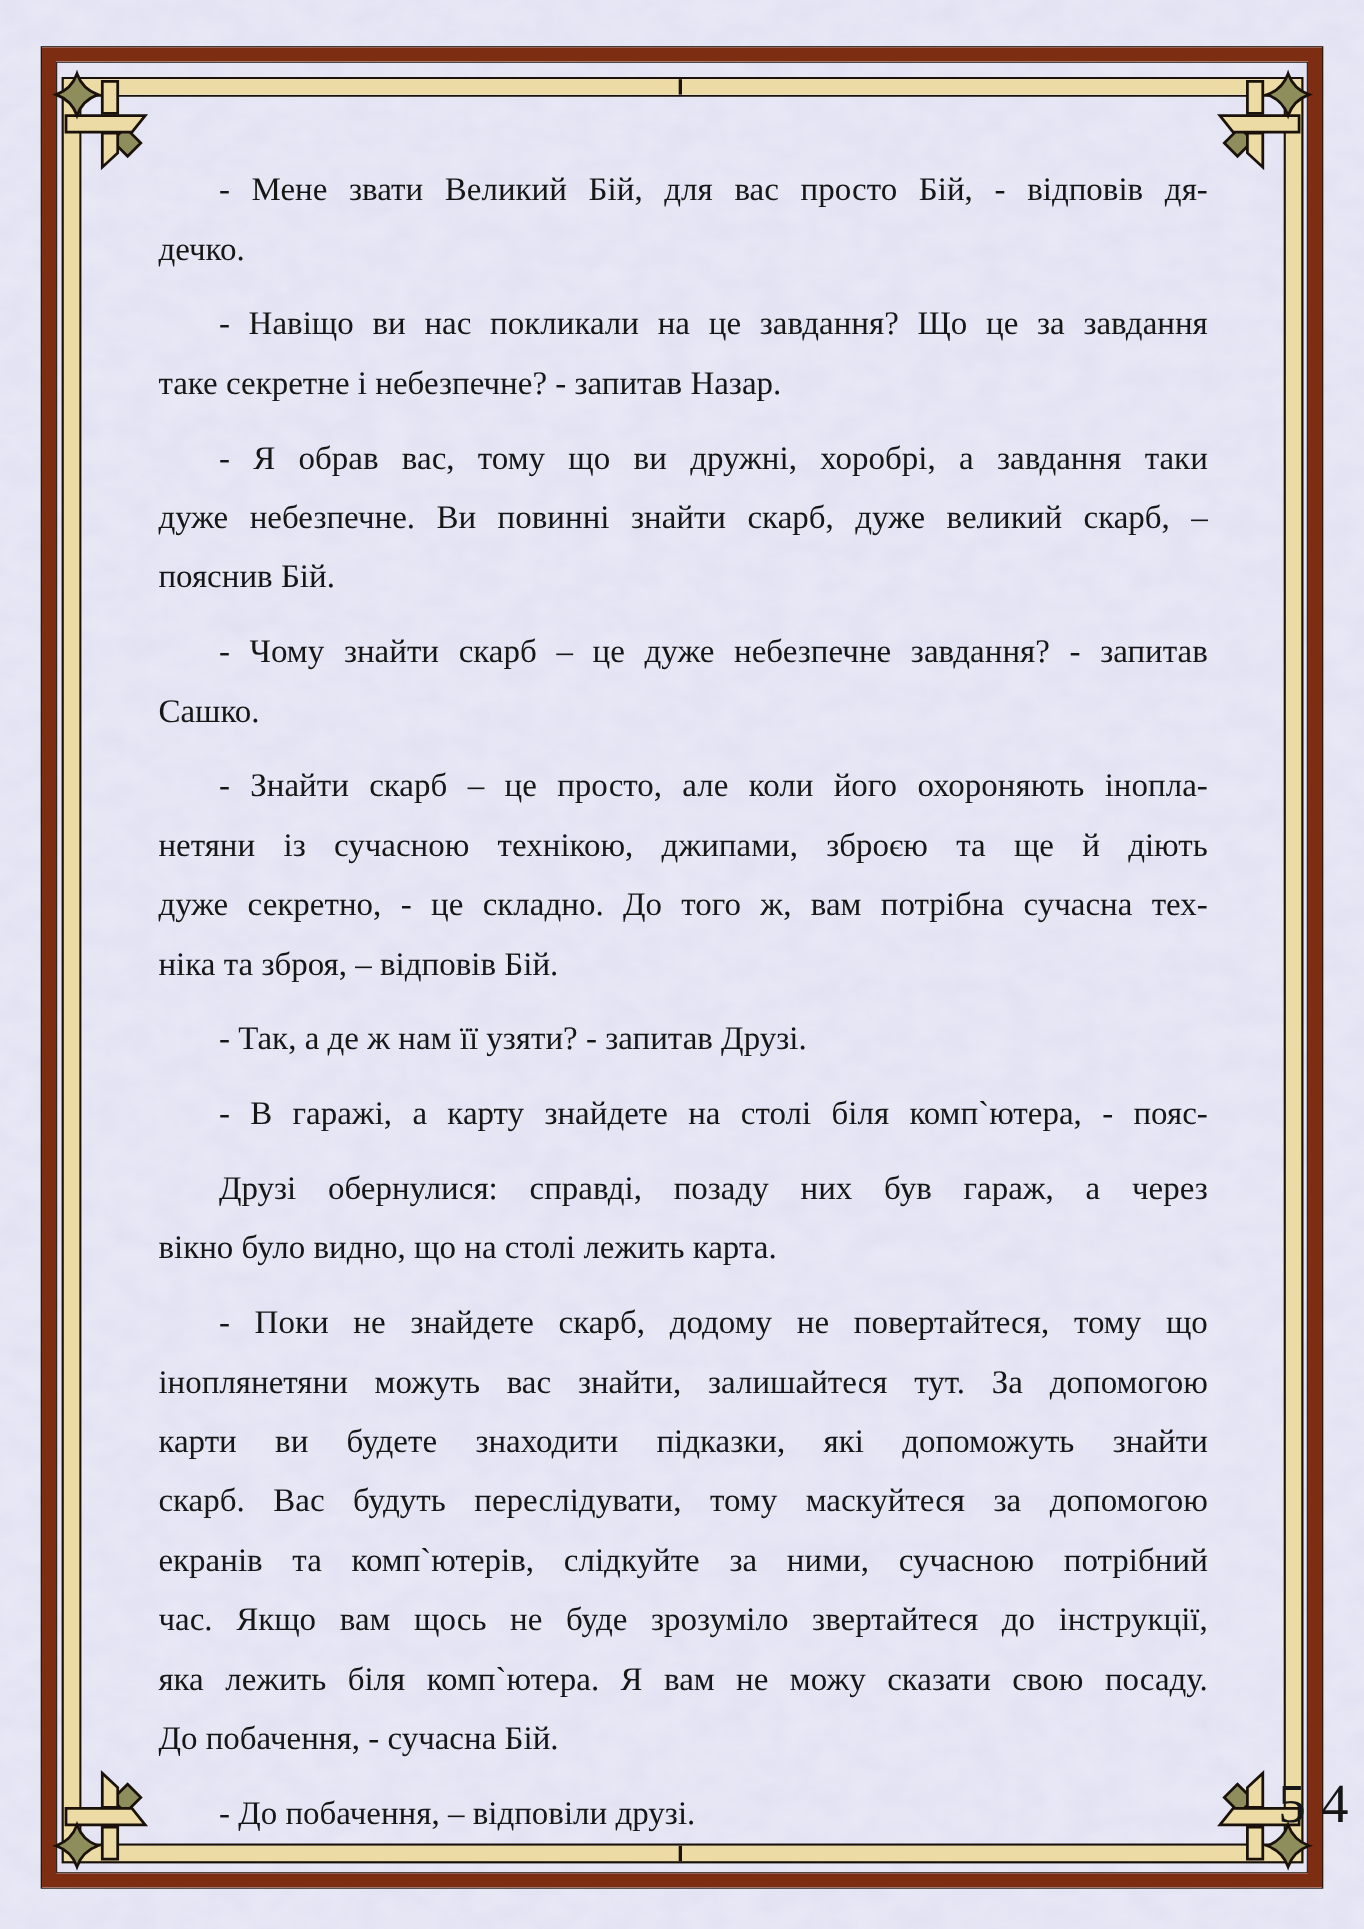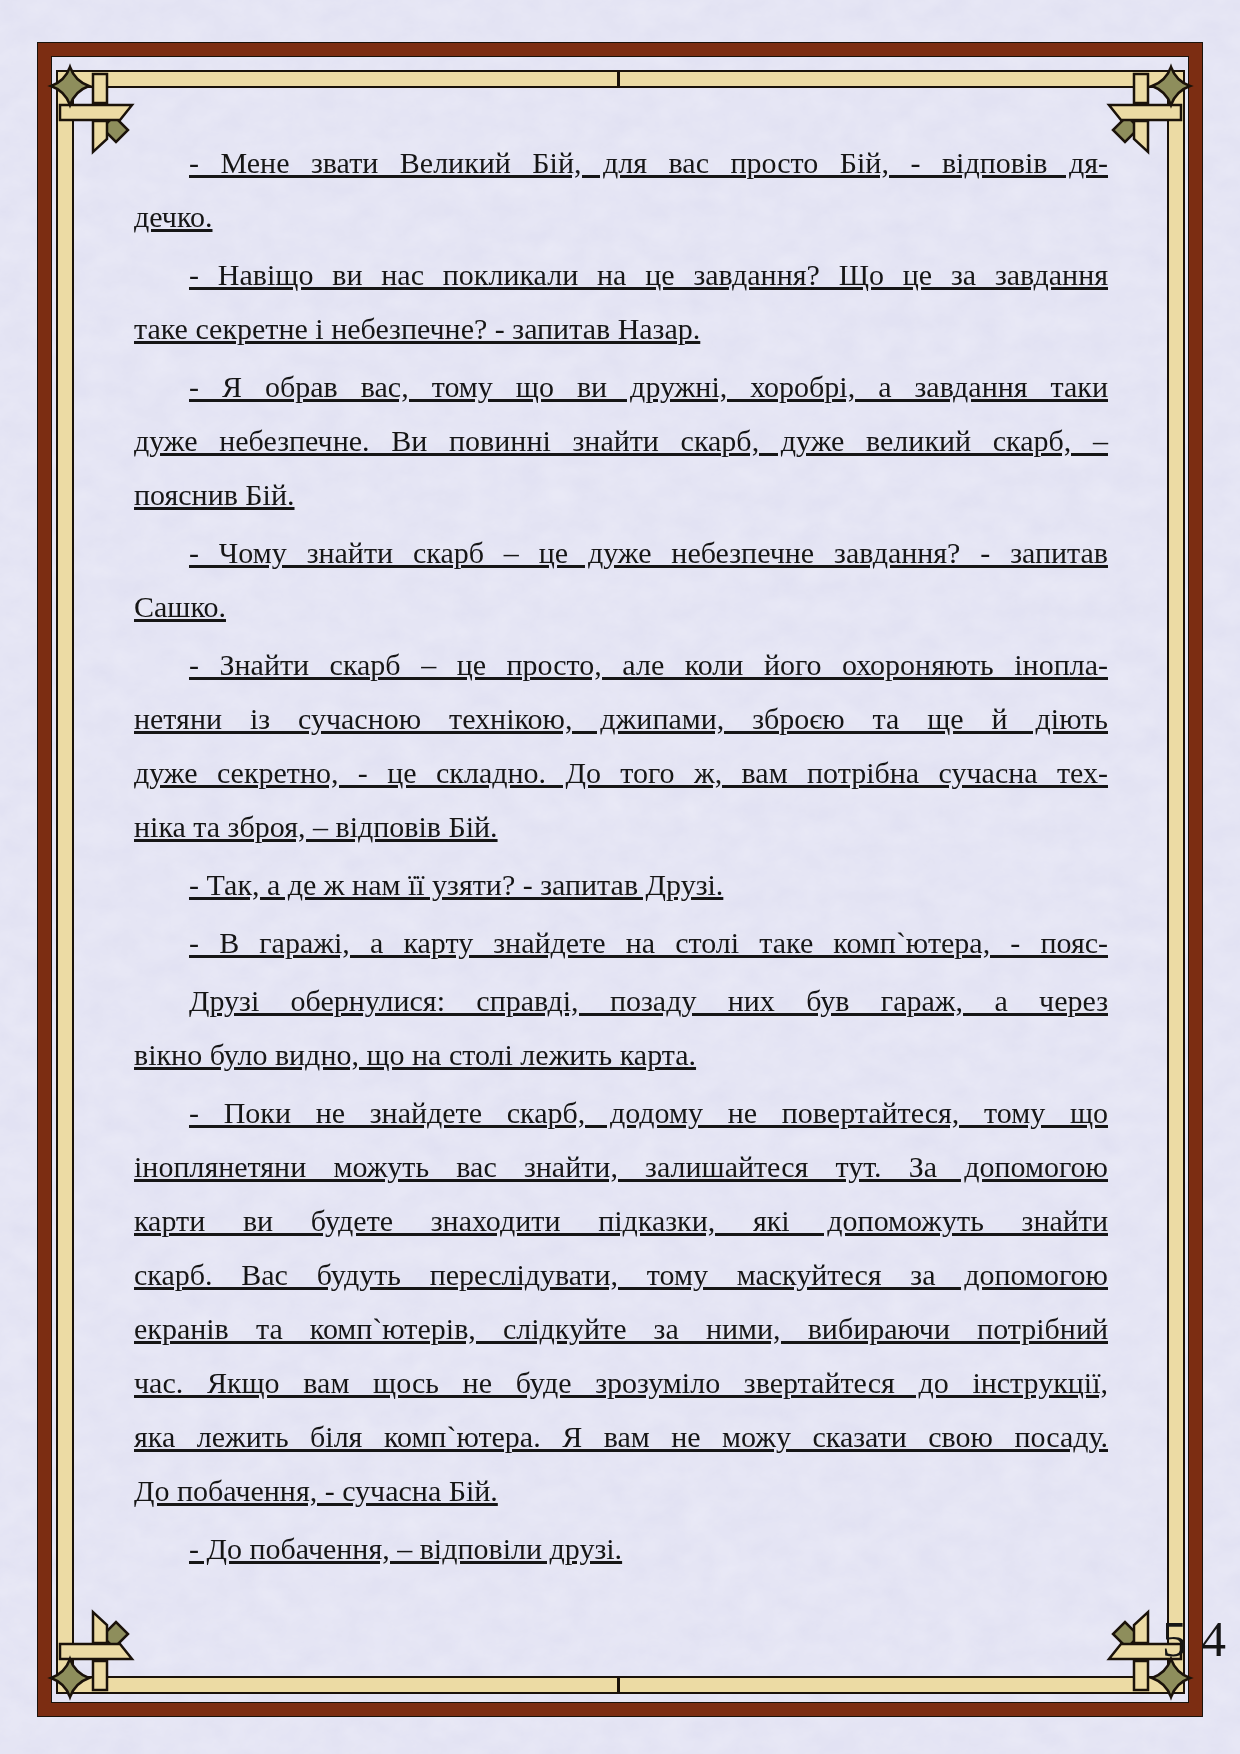--- a/index.html
+++ b/index.html
@@ -38,21 +38,21 @@
   .orn-br { right: 37px; bottom: 42px; transform: scale(-1,-1); }
   .orn-band  { fill: var(--tan, #ecdba4);  stroke: var(--outline, #1a120a); stroke-width: 2.5; }
   .orn-olive { fill: var(--olive, #8e8e5c); stroke: var(--outline, #1a120a); stroke-width: 2.5; }
   .orn-star  { fill: var(--olive, #8e8e5c); stroke: var(--outline, #1a120a); stroke-width: 2.5; }
 
   
   .text-block {
     position: absolute; left: 130px; top: 132px; width: 982px;
     font-size: 30px; line-height: 54px; color: var(--text, #161616);
   }
-  .para { margin: 4px; text-decoration: underline; }
+  .para { margin: 14px; }
   .line { text-align: justify; text-align-last: justify; white-space: normal; }
   .line.last { text-align-last: left; }
   .line.first { text-indent: 55px; }
 
   .page-number {
     position: absolute; left: 0; right: 0; top: 1610px;
     text-align: right; font-size: 50px; letter-spacing: 14px; padding-left: 14px;
     color: var(--text, #161616);
   }
 </style>
@@ -120,32 +120,32 @@
       <div class="para">
         <div class="line first">- Знайти скарб – це просто, але коли його охороняють інопла-</div>
         <div class="line">нетяни із сучасною технікою, джипами, зброєю та ще й діють</div>
         <div class="line">дуже секретно, - це складно. До того ж, вам потрібна сучасна тех-</div>
         <div class="line last">ніка та зброя, – відповів Бій.</div>
       </div>
       <div class="para">
         <div class="line first last">- Так, а де ж нам її узяти? - запитав Друзі.</div>
       </div>
       <div class="para">
-        <div class="line first">- В гаражі, а карту знайдете на столі таке комп`ютера, - пояс-</div>
+        <div class="line first">- В гаражі, а карту знайдете на столі біля комп`ютера, - пояс-</div>
       </div>
       <div class="para">
         <div class="line first">Друзі обернулися: справді, позаду них був гараж, а через</div>
         <div class="line last">вікно було видно, що на столі лежить карта.</div>
       </div>
       <div class="para">
         <div class="line first">- Поки не знайдете скарб, додому не повертайтеся, тому що</div>
         <div class="line">іноплянетяни можуть вас знайти, залишайтеся тут. За допомогою</div>
         <div class="line">карти ви будете знаходити підказки, які допоможуть знайти</div>
         <div class="line">скарб. Вас будуть переслідувати, тому маскуйтеся за допомогою</div>
-        <div class="line">екранів та комп`ютерів, слідкуйте за ними, вибираючи потрібний</div>
+        <div class="line">екранів та комп`ютерів, слідкуйте за ними, сучасною потрібний</div>
         <div class="line">час. Якщо вам щось не буде зрозуміло звертайтеся до інструкції,</div>
         <div class="line">яка лежить біля комп`ютера. Я вам не можу сказати свою посаду.</div>
         <div class="line last">До побачення, - сучасна Бій.</div>
       </div>
       <div class="para">
         <div class="line first last">- До побачення, – відповіли друзі.</div>
       </div>
     </div>
 
   <div class="page-number">54</div>

